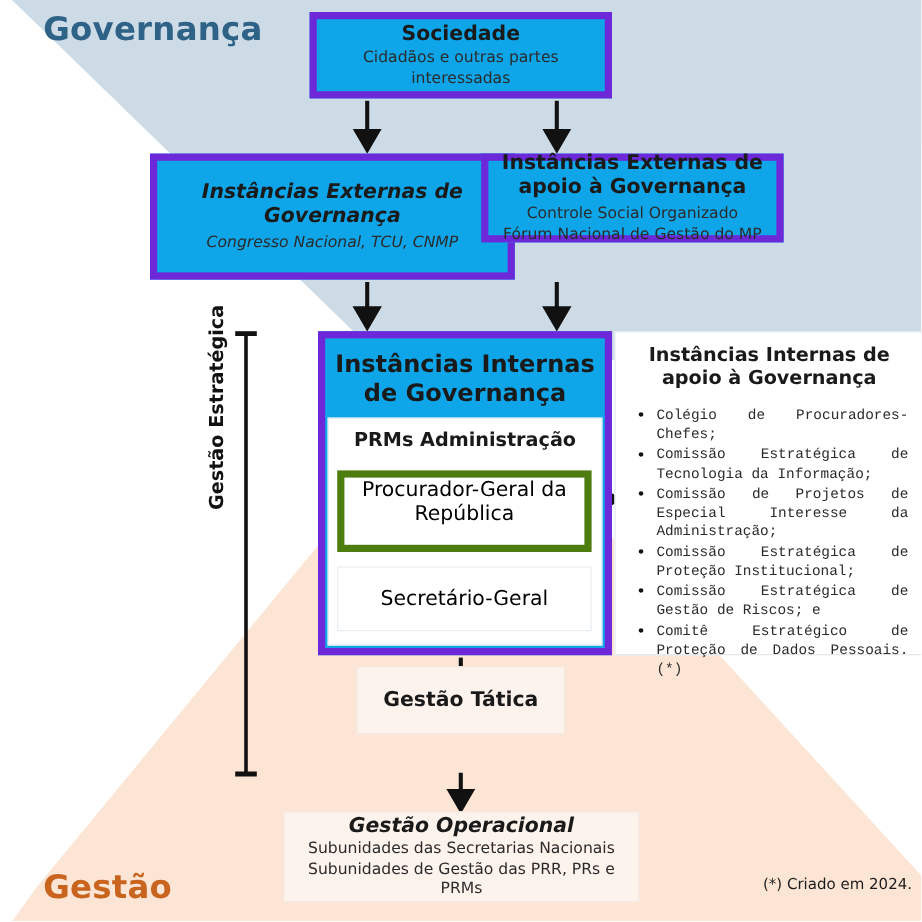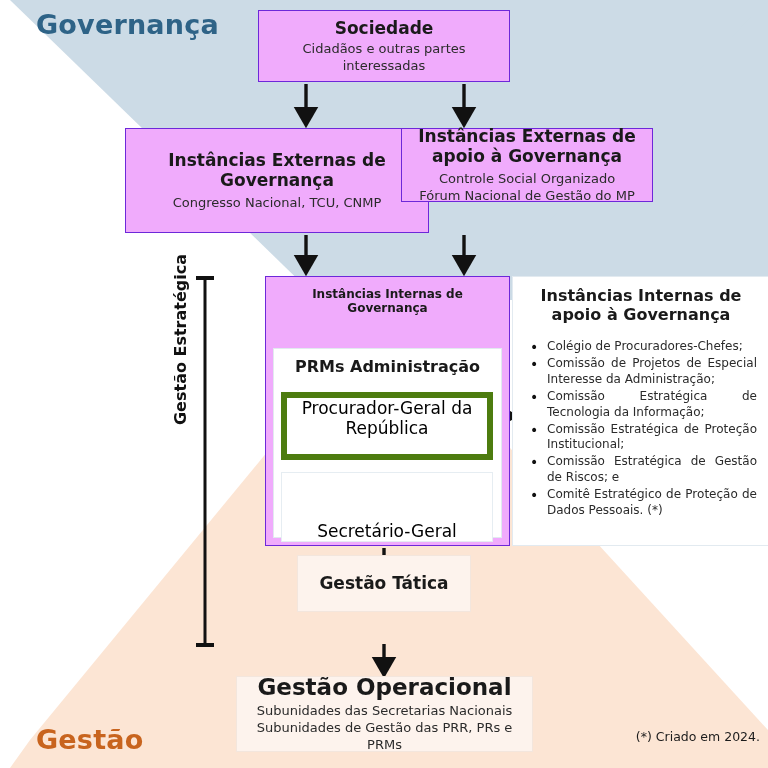--- a/index.html
+++ b/index.html
@@ -48,43 +48,43 @@
     font-weight:700;
     color:#1a1a1a;
     line-height:1.18;
   }
   .box .sub{
     font-weight:400;
     color:#2b2b2b;
     line-height:1.3;
   }
 
-  .gov-box{background:#f0abfc;border:1px solid #6d28d9;}
+  .gov-box{background:#0ea5e9;border:6px solid #6d28d9;}
   .ges-box{background:#fdf3ed;border:1px solid #f3e6dd;}
   .plain-box{background:#ffffff;border:1px solid #e2eaf0;}
 
   
   #box-sociedade{left:258px;top:10px;width:252px;height:72px;}
   #box-sociedade .ttl{font-size:17px;}
   #box-sociedade .sub{font-size:13px;margin-top:3px;}
 
-  #box-ext-gov{left:125px;top:128px;width:304px;height:105px;}
+  #box-ext-gov{left:125px;top:128px;width:304px;height:105px;font-style:italic;}
   #box-ext-gov .ttl{font-size:17px;}
   #box-ext-gov .sub{font-size:13px;margin-top:5px;}
 
   #box-ext-apoio{left:401px;top:128px;width:252px;height:74px;}
   #box-ext-apoio .ttl{font-size:17px;}
   #box-ext-apoio .sub{font-size:13px;margin-top:5px;}
 
   #box-int-gov{
     left:265px;top:276px;width:245px;height:270px;
     justify-content:flex-start;
     padding:10px 8px 10px 8px;
   }
-  #box-int-gov > .ttl{font-size:12px;}
+  #box-int-gov > .ttl{font-size:20px;}
 
   #box-alta{
     position:absolute;
     left:273px;top:348px;width:229px;height:190px;
     box-sizing:border-box;
     background:#ffffff;border:1px solid #e2eaf0;
     display:flex;flex-direction:column;align-items:center;
     padding:8px 7px;
   }
   #box-alta > .ttl{font-size:16px;font-weight:700;color:#1a1a1a;}
@@ -93,38 +93,39 @@
     position:absolute;
     left:281px;top:392px;width:212px;height:68px;
     box-sizing:border-box;
     background:#ffffff;border:6px solid #4d7c0f;
     display:flex;justify-content:center;text-align:center;
   }
   #box-pgr .ttl{font-size:17px;line-height:1.18;}
 
   #box-sg{
     position:absolute;
-    left:281px;top:472px;width:212px;height:70px;
+    left:281px;top:472px;width:212px;height:54px;
     box-sizing:border-box;
     background:#ffffff;border:1px solid #e6edf2;
-    display:flex;align-items:flex-end;justify-content:center;text-align:center;
+    display:flex;align-items:center;justify-content:center;text-align:center;
   }
   #box-sg .ttl{font-size:17px;}
 
   #box-int-apoio{
     left:512px;top:276px;width:258px;height:270px;
     justify-content:flex-start;align-items:stretch;
     padding:10px 10px 8px 10px;
   }
   #box-int-apoio > .ttl{font-size:16px;text-align:center;}
 
   #apoio-list{
     list-style:none;
     margin:14px 0 0 0;padding:0 2px 0 0;
     text-align:left;
+    font-family:Liberation Mono, monospace;
   }
   #apoio-list li{
     position:relative;
     font-size:12px;
     line-height:1.33;
     color:#2b2b2b;
     padding-left:24px;
     margin-bottom:1px;
     text-align:justify;
   }
@@ -132,21 +133,21 @@
     content:"\2022";
     position:absolute;left:7px;top:-1px;
     font-size:14px;color:#111;
   }
 
   #box-tatica{left:297px;top:555px;width:174px;height:57px;}
   #box-tatica .ttl{font-size:17px;}
   #box-tatica .sub{font-size:13px;margin-top:3px;}
 
   #box-operacional{left:236px;top:676px;width:297px;height:76px;}
-  #box-operacional .ttl{font-size:23px;}
+  #box-operacional .ttl{font-size:17px;font-style:italic;}
   #box-operacional .sub{font-size:13px;margin-top:2px;}
 
   
   #bracket-label{
     position:absolute;
     left:160px;top:330px;
     width:250px;
     text-align:center;
     transform:rotate(-90deg);
     transform-origin:center center;
@@ -241,22 +242,22 @@
   </div>
 
   <div id="box-sg">
     <div class="ttl">Secretário-Geral</div>
   </div>
 
   <div class="box plain-box" id="box-int-apoio">
     <div class="ttl">Instâncias Internas de apoio à Governança</div>
     <ul id="apoio-list">
         <li>Colégio de Procuradores-Chefes;</li>
+        <li>Comissão Estratégica de Tecnologia da Informação;</li>
         <li>Comissão de Projetos de Especial Interesse da Administração;</li>
-        <li>Comissão Estratégica de Tecnologia da Informação;</li>
         <li>Comissão Estratégica de Proteção Institucional;</li>
         <li>Comissão Estratégica de Gestão de Riscos; e</li>
         <li>Comitê Estratégico de Proteção de Dados Pessoais. (*)</li>
       </ul>
   </div>
 
   <div class="box ges-box" id="box-tatica">
     <div class="ttl">Gestão Tática</div>
   </div>
 

